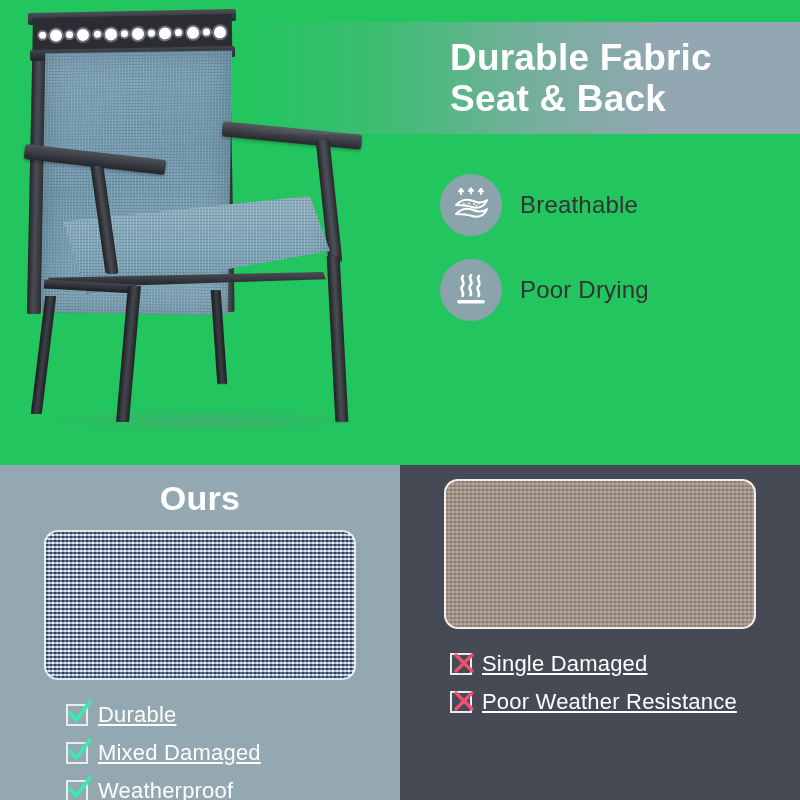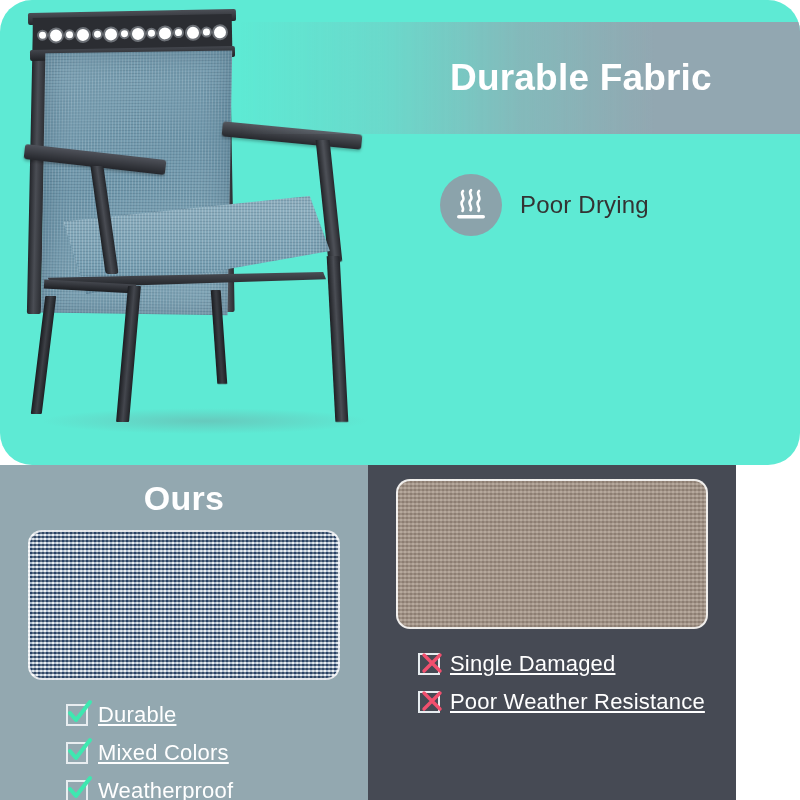--- a/index.html
+++ b/index.html
@@ -7,21 +7,21 @@
   body {
     font-family:"Liberation Sans", sans-serif;
     background:#ffffff;
     overflow:hidden;
     position:relative;
   }
 
   
   .top-section{
     position:absolute; left:0; top:0; width:800px; height:465px;
-    background:#5eead4; overflow:hidden;border-radius:32px;
+    background:#22c55e; overflow:hidden;
   }
 
   
   .chair-photo{
     position:absolute; left:0; top:0; width:420px; height:465px;
   }
   .floor-shadow{
     position:absolute; left:40px; top:408px; width:330px; height:26px;
     background:radial-gradient(ellipse at 50% 50%, rgba(120,128,136,.30), rgba(120,128,136,0) 70%);
   }
@@ -165,21 +165,21 @@
   }
   .feature-label{
     font-size:24px; color:#333333; letter-spacing:.2px; white-space:nowrap;
   }
 
   
   .compare{
     position:absolute; left:0; top:465px; width:800px; height:335px;
     display:flex;
   }
-  .panel{ width:368px; height:335px; position:relative; padding-top:14px; }
+  .panel{ width:400px; height:335px; position:relative; padding-top:14px; }
   .panel-ours{ background:#93a8b0; }
   .panel-others{ background:#464a54; }
   .panel-title{
     text-align:center; color:#ffffff; font-size:34px; font-weight:bold;
     letter-spacing:.3px; margin-bottom:12px;
   }
   .swatch{
     width:312px; height:150px; margin:0 auto;
     border-radius:14px; border:2px solid rgba(255,255,255,.85);
     overflow:hidden;
@@ -256,24 +256,47 @@
 
     <div class="rail-side"></div>
     <div class="leg-bl"></div>
     <div class="leg-br"></div>
     <div class="leg-fl"></div>
     <div class="leg-fr"></div>
   </div>
 
   <div class="title-banner">
     <div class="title-line">Durable Fabric</div>
+    <div class="title-line">Seat &amp; Back</div>
   </div>
 
   <div class="features">
 
+    <div class="feature-row">
+      <div class="feature-circle">
+        <svg width="42" height="42" viewBox="0 0 42 42">
+          <g stroke="#ffffff" stroke-width="2" fill="none" stroke-linecap="round">
+            <path d="M11 10 V5 M11 5 l-2 2.4 M11 5 l2 2.4"></path>
+            <path d="M21 9.5 V4.5 M21 4.5 l-2 2.4 M21 4.5 l2 2.4"></path>
+            <path d="M31 10 V5 M31 5 l-2 2.4 M31 5 l2 2.4"></path>
+          </g>
+          <path d="M6 21 C12 15, 18 15, 23 17 C28 19, 33 19, 37 16 C34 23, 28 25, 22 23 C16 21, 10 21, 6 21 Z" fill="none" stroke="#ffffff" stroke-width="2" stroke-linejoin="round"></path>
+          <path d="M6 30 C12 24, 18 24, 23 26 C28 28, 33 28, 37 25 C34 32, 28 34, 22 32 C16 30, 10 30, 6 30 Z" fill="none" stroke="#ffffff" stroke-width="2" stroke-linejoin="round"></path>
+          <g fill="#ffffff">
+            <circle cx="14" cy="19.6" r=".9"></circle>
+              <circle cx="19" cy="19.4" r=".9"></circle>
+            <circle cx="24" cy="20.1" r=".9"></circle>
+              <circle cx="29" cy="19.6" r=".9"></circle>
+            <circle cx="16.5" cy="21.4" r=".9"></circle>
+              <circle cx="26.5" cy="21.6" r=".9"></circle>
+          </g>
+        </svg>
+      </div>
+      <span class="feature-label">Breathable</span>
+    </div>
 
     <div class="feature-row">
       <div class="feature-circle">
         <svg width="42" height="42" viewBox="0 0 42 42">
           <g stroke="#ffffff" stroke-width="2.6" fill="none" stroke-linecap="round">
             <path d="M13 7 C9.5 10, 16 13.5, 12.5 17 C9 20.5, 15 23, 12.5 27"></path>
             <path d="M21 6.2 C17.5 9.2, 24 12.7, 20.5 16.2 C17 19.7, 23 22.2, 20.5 26.2"></path>
             <path d="M29 7 C25.5 10, 32 13.5, 28.5 17 C25 20.5, 31 23, 28.5 27"></path>
           </g>
           <rect x="7" y="31" width="28" height="3.6" rx="1.8" fill="#ffffff"></rect>
@@ -301,21 +324,21 @@
         </span>
         <span class="check-label">Durable</span>
       </div>
 
       <div class="check-row">
         <span class="check-box">
           <svg class="mark" width="30" height="30" viewBox="0 0 30 30">
             <path d="M5 15 L11 22 L25 4" fill="none" stroke="#3ee8b0" stroke-width="4" stroke-linecap="round" stroke-linejoin="round"></path>
           </svg>
         </span>
-        <span class="check-label">Mixed Colors</span>
+        <span class="check-label">Mixed Damaged</span>
       </div>
 
       <div class="check-row">
         <span class="check-box">
           <svg class="mark" width="30" height="30" viewBox="0 0 30 30">
             <path d="M5 15 L11 22 L25 4" fill="none" stroke="#3ee8b0" stroke-width="4" stroke-linecap="round" stroke-linejoin="round"></path>
           </svg>
         </span>
         <span class="check-label">Weatherproof</span>
       </div>

